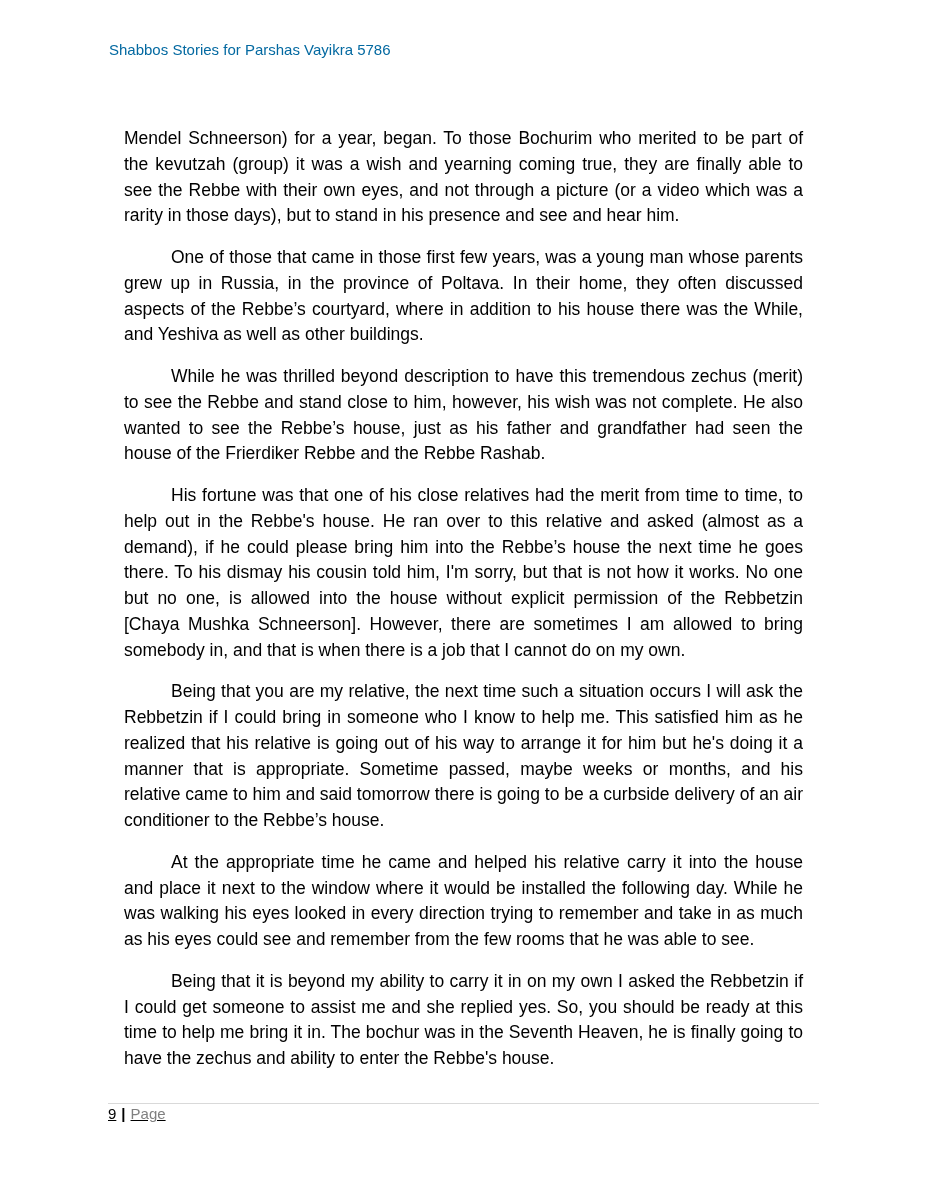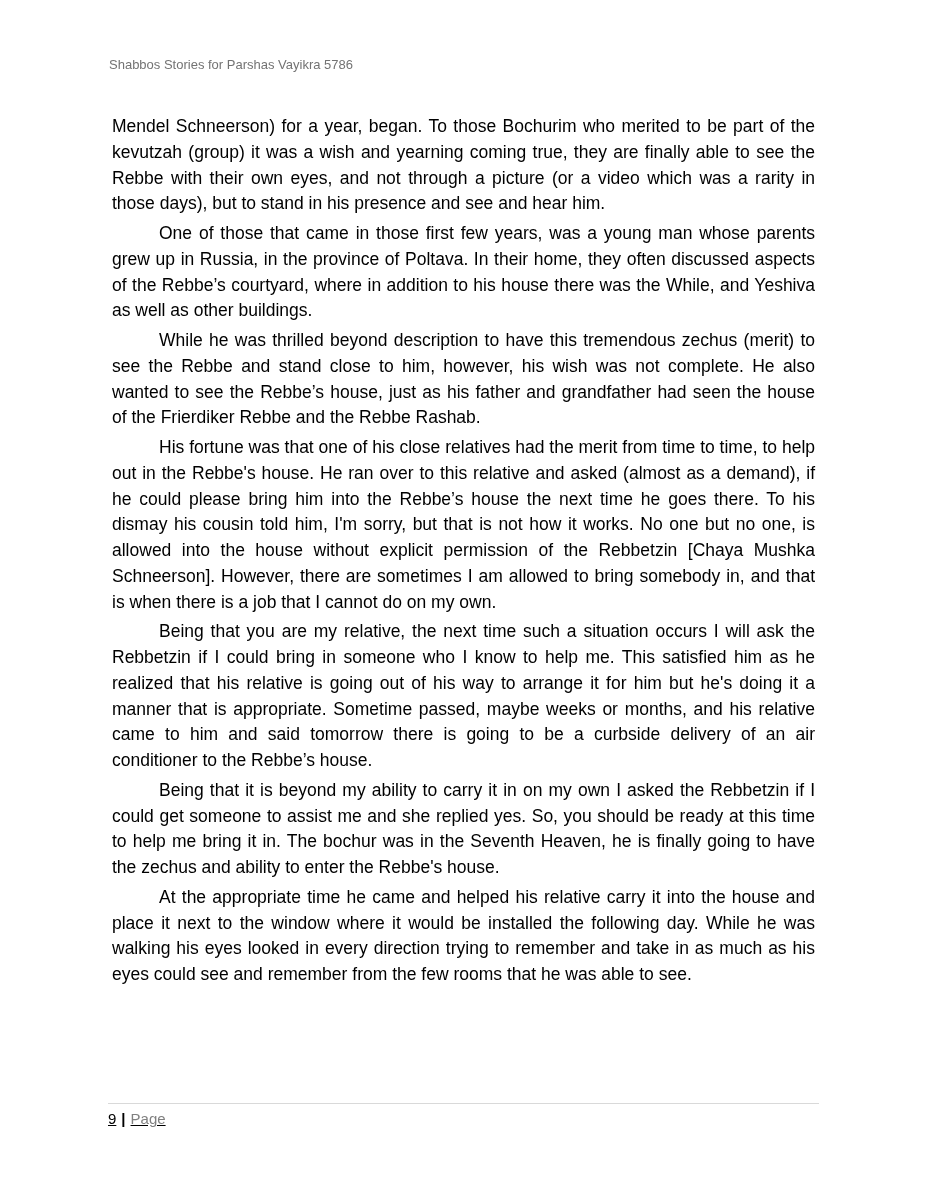--- a/index.html
+++ b/index.html
@@ -12,50 +12,49 @@
     width: 927px;
     height: 1200px;
     background: #ffffff;
     font-family: "Liberation Sans", sans-serif;
     color: #000000;
     overflow: hidden;
   }
   .doc-header {
     position: absolute;
     left: 109px;
-    top: 56px;
-    font-size: 13px;
+    top: 41px;
+    font-size: 15px;
     line-height: 18px;
-    color: #737373;
+    color: #0369a1;
   }
   .doc-body {
     position: absolute;
     left: 108px;
     top: 110px;
     width: 711px;
     font-size: 17.5px;
     line-height: 25.75px;
     text-align: justify;
     color: #000000;
   }
   .doc-body p {
-    margin: 4px;
+    margin: 16px;
     padding: 0;
     text-indent: 47px;
   }
   .doc-body p.no-indent {
     text-indent: 0;
   }
   .doc-footer {
     position: absolute;
     left: 108px;
     top: 1103px;
     width: 711px;
     border-top: 1px solid #d9d9d9;
-    padding-top: 5px;
     font-size: 15px;
     line-height: 19px;
     text-decoration: underline;
   }
   .doc-footer .page-num {
     color: #000000;
   }
   .doc-footer .sep {
     color: #000000;
     font-weight: bold;
@@ -71,21 +70,21 @@
 <div class="page">
 
   <div class="doc-header">Shabbos Stories for Parshas Vayikra 5786</div>
 
   <div class="doc-body">
     <p class="no-indent">Mendel Schneerson) for a year, began. To those Bochurim who merited to be part of the kevutzah (group) it was a wish and yearning coming true, they are finally able to see the Rebbe with their own eyes, and not through a picture (or a video which was a rarity in those days), but to stand in his presence and see and hear him.</p>
     <p>One of those that came in those first few years, was a young man whose parents grew up in Russia, in the province of Poltava. In their home, they often discussed aspects of the Rebbe’s courtyard, where in addition to his house there was the While, and Yeshiva as well as other buildings.</p>
     <p>While he was thrilled beyond description to have this tremendous zechus (merit) to see the Rebbe and stand close to him, however, his wish was not complete. He also wanted to see the Rebbe’s house, just as his father and grandfather had seen the house of the Frierdiker Rebbe and the Rebbe Rashab.</p>
     <p>His fortune was that one of his close relatives had the merit from time to time, to help out in the Rebbe's house. He ran over to this relative and asked (almost as a demand), if he could please bring him into the Rebbe’s house the next time he goes there. To his dismay his cousin told him, I'm sorry, but that is not how it works. No one but no one, is allowed into the house without explicit permission of the Rebbetzin [Chaya Mushka Schneerson]. However, there are sometimes I am allowed to bring somebody in, and that is when there is a job that I cannot do on my own.</p>
     <p>Being that you are my relative, the next time such a situation occurs I will ask the Rebbetzin if I could bring in someone who I know to help me. This satisfied him as he realized that his relative is going out of his way to arrange it for him but he's doing it a manner that is appropriate. Sometime passed, maybe weeks or months, and his relative came to him and said tomorrow there is going to be a curbside delivery of an air conditioner to the Rebbe’s house.</p>
+    <p>At the appropriate time he came and helped his relative carry it into the house and place it next to the window where it would be installed the following day. While he was walking his eyes looked in every direction trying to remember and take in as much as his eyes could see and remember from the few rooms that he was able to see.</p>
     <p>Being that it is beyond my ability to carry it in on my own I asked the Rebbetzin if I could get someone to assist me and she replied yes. So, you should be ready at this time to help me bring it in. The bochur was in the Seventh Heaven, he is finally going to have the zechus and ability to enter the Rebbe's house.</p>
-    <p>At the appropriate time he came and helped his relative carry it into the house and place it next to the window where it would be installed the following day. While he was walking his eyes looked in every direction trying to remember and take in as much as his eyes could see and remember from the few rooms that he was able to see.</p>
   </div>
 
   <div class="doc-footer">
     <span class="page-num">9</span><span class="sep">|</span><span class="page-label">Page</span>
   </div>
 
 </div>
 
 </body></html>

